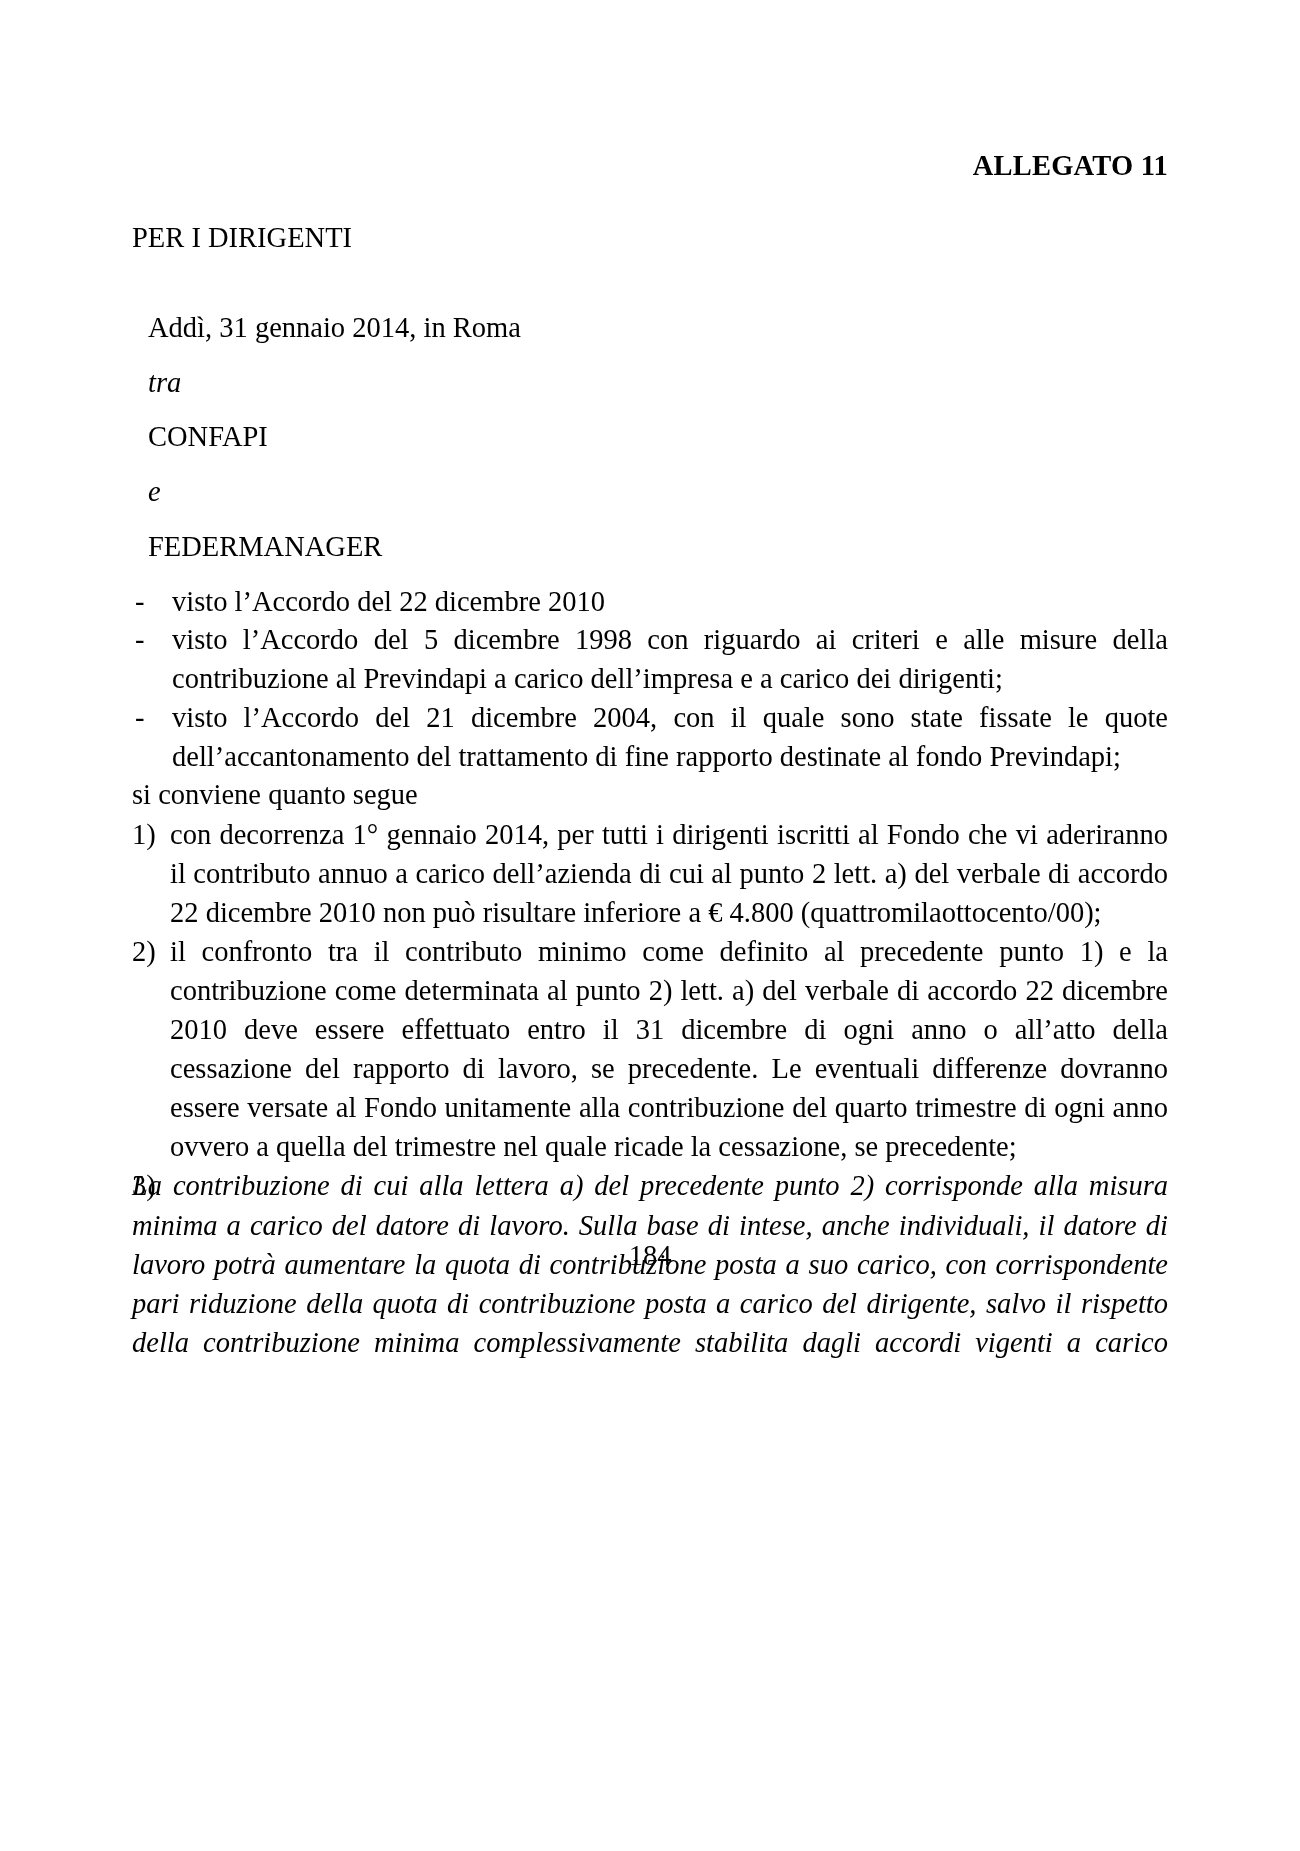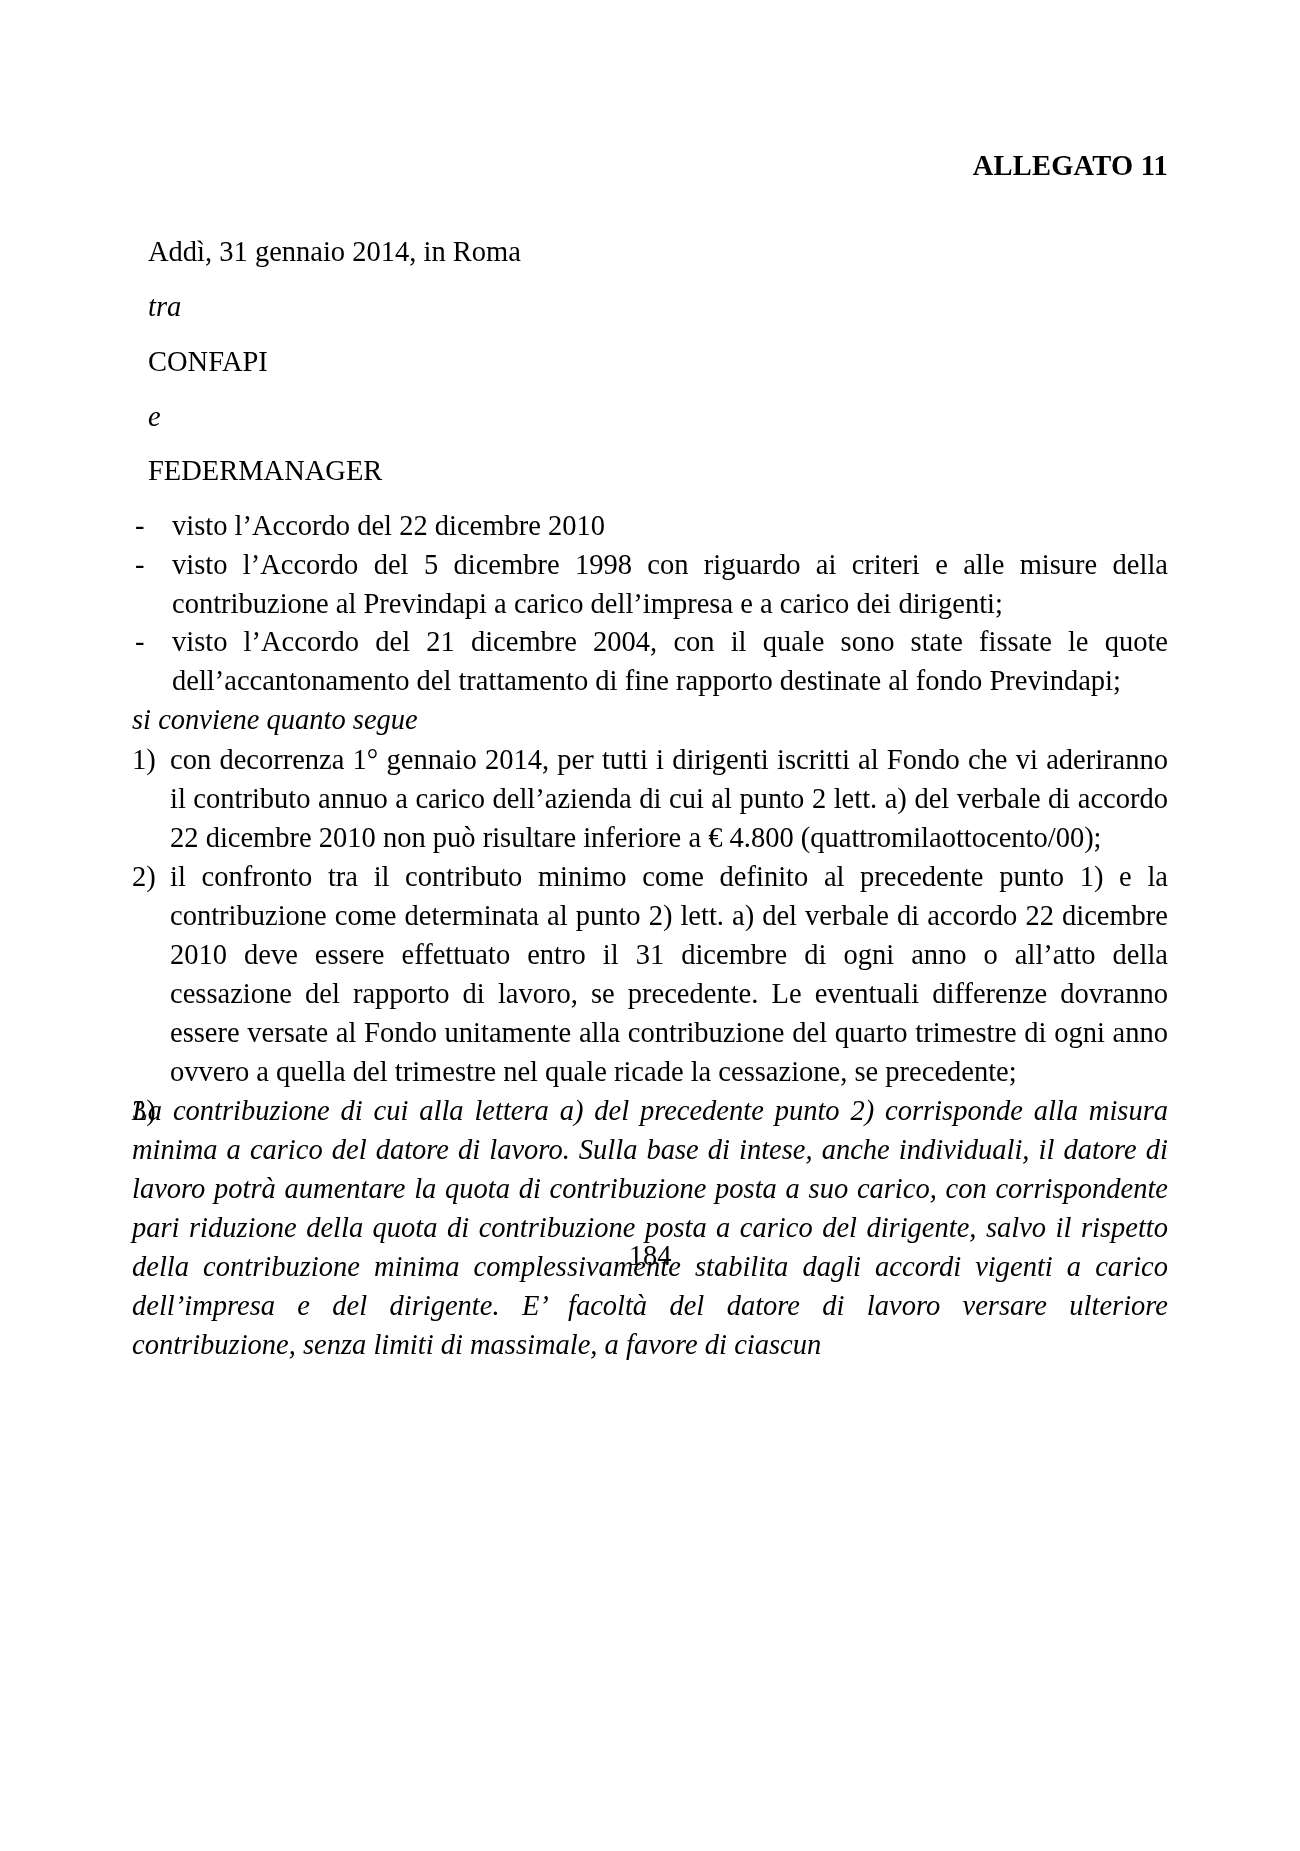--- a/index.html
+++ b/index.html
@@ -57,21 +57,20 @@
     padding-left: 40px;
     margin: 0;
   }
   .dash-item .marker {
     position: absolute;
     left: 3px;
     top: 0;
   }
   .convene-line {
     font-size: 28.5px;
-    font-style: italic;
     line-height: 1.36;
     margin: 0;
     text-align: left;
   }
   .num-list {
     list-style: none;
     margin: 0;
     padding: 0;
   }
   .num-item {
@@ -107,20 +106,21 @@
   }
 </style>
 </head>
 <body>
 
 <div class="page">
 
   <div class="doc-header">ALLEGATO 11</div>
 
   <div class="doc-title">
+    <div>PER I DIRIGENTI</div>
   </div>
 
   <div class="lead-line">Addì, 31 gennaio 2014, in Roma</div>
 
   <div class="lead-line italic">tra</div>
 
   <div class="lead-line">CONFAPI</div>
 
   <div class="lead-line italic">e</div>
 

